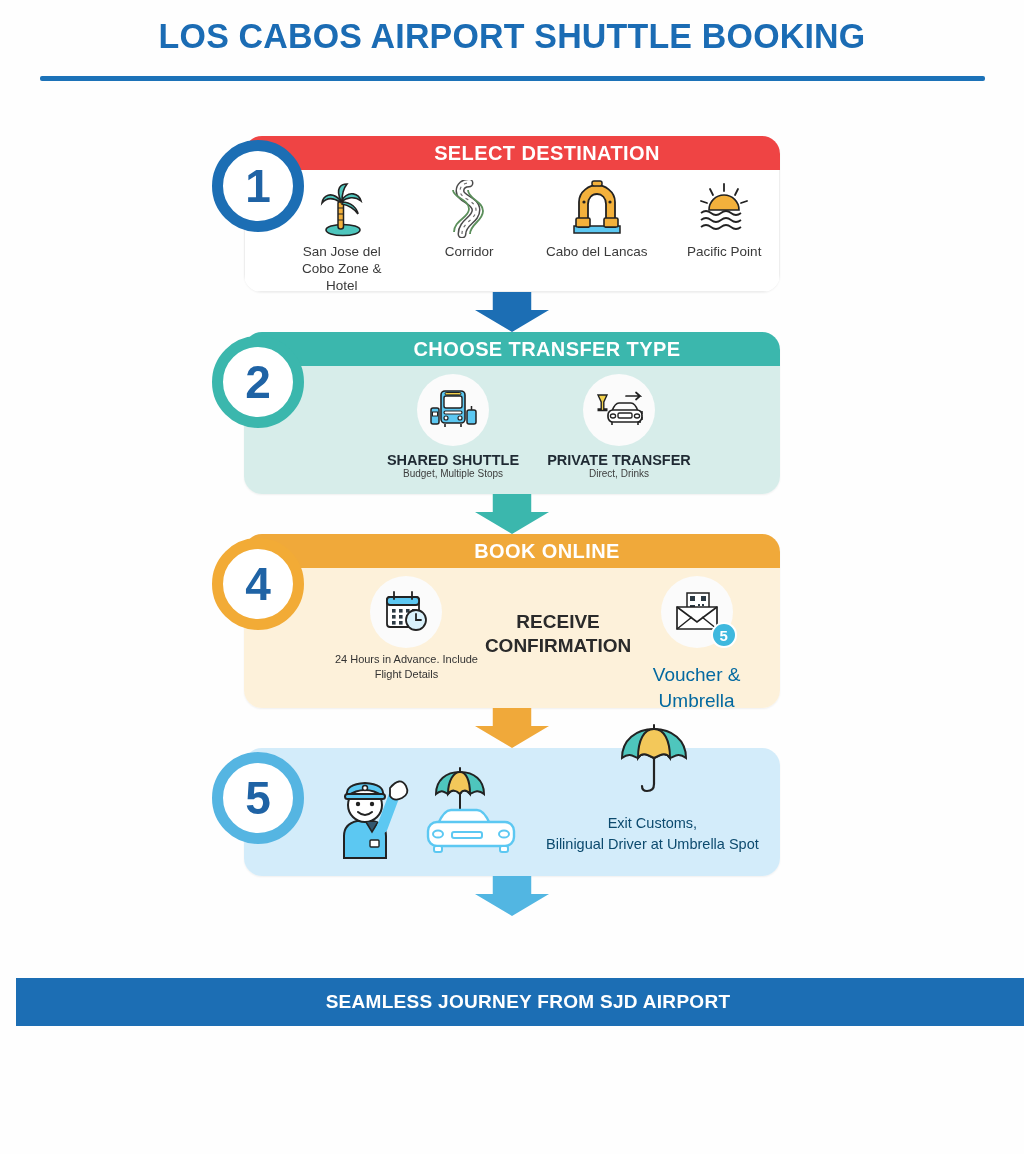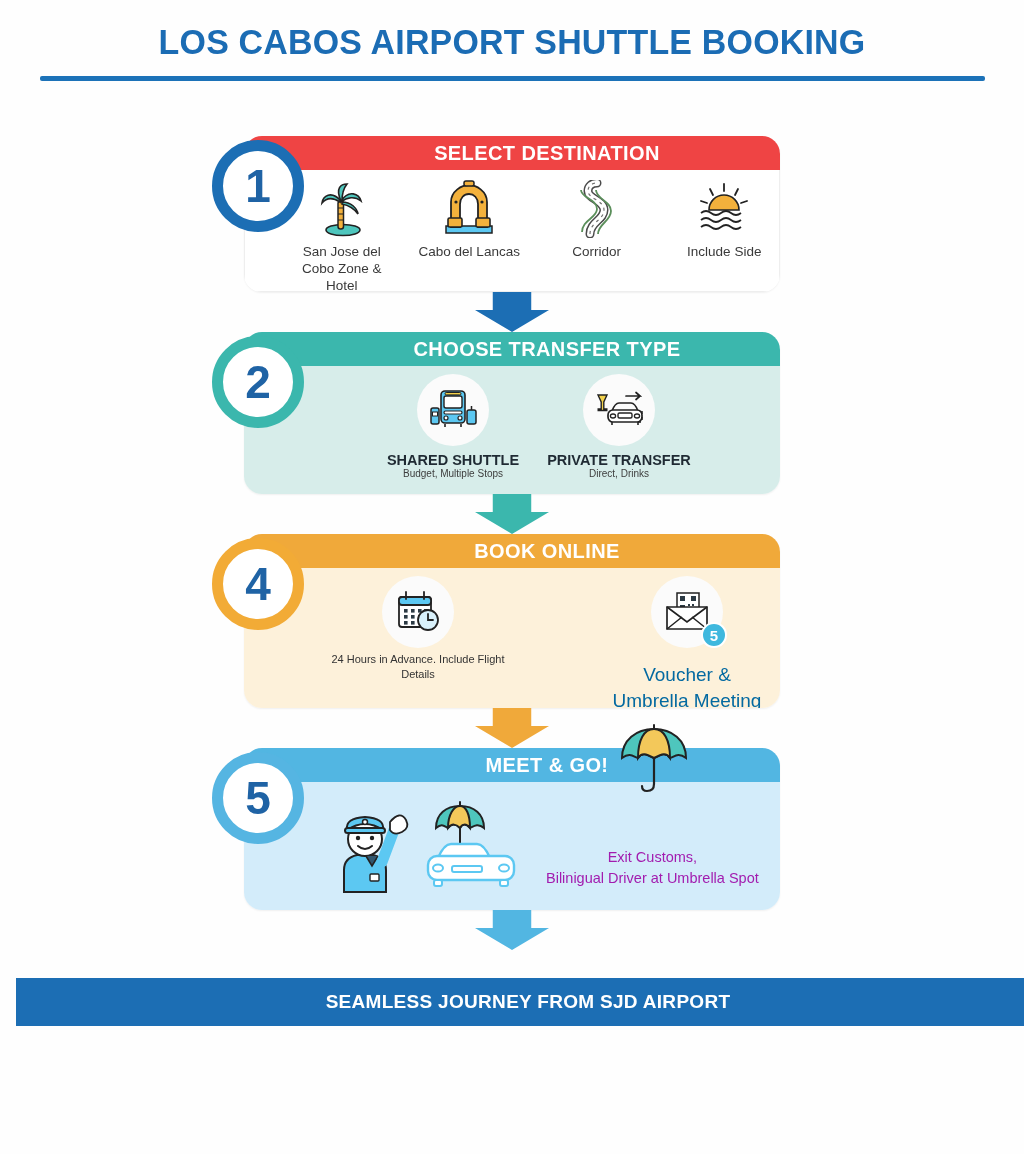--- a/index.html
+++ b/index.html
@@ -5,21 +5,21 @@
   * { box-sizing: border-box; margin: 0; padding: 0; }
   html, body {
     width: 1024px; height: 1154px;
     background: #ffffff;
     font-family: "Liberation Sans", sans-serif;
     overflow: hidden;
   }
   .page { position: relative; width: 1024px; height: 1154px; background:#fefefe; }
 
   
-  .title-wrap { padding-top: 22px; text-align: center; }
+  .title-wrap { padding-top: 16px; text-align: center; }
   .main-title {
     font-size: 35px; font-weight: 700; letter-spacing: 0.2px;
     color: #1b6cb4; font-family: "Liberation Sans", sans-serif;
     transform: scaleX(0.97);
   }
   .title-rule {
     position: absolute; left: 40px; top: 76px; width: 945px; height: 5px;
     background: #1c72b8; border-radius: 2px;
   }
 
@@ -96,21 +96,21 @@
   .bk-left { width: 180px; text-align:center; }
   .bk-left .lbl { margin-top:4px; font-size:11px; color:#333; line-height:1.35; }
   .bk-mid { flex:1; text-align:center; padding-top: 34px; font-size:19px; font-weight:700; color:#2a2a2a; line-height:1.25;}
   .bk-right { width: 150px; text-align:center; }
   .bk-right .lbl { margin-top:14px; font-size:19px; color:#0369a1; line-height:1.35; }
 
   
   .c5 .card-head { background: #52b6e2; }
   .c5 .card-body { background: #d3ecfa; height: 128px; }
   .meet-row { display:flex; align-items:center; padding-left: 86px; height:100%; }
-  .meet-text { margin-left: 14px; font-size: 14.5px; color:#a21caf; line-height:1.45; text-align:center;margin-top:44px; }
+  .meet-text { margin-left: 14px; font-size: 14.5px; color:#0c4a6e; line-height:1.45; text-align:center;margin-top:44px; }
 
   .umb-float { position:absolute; right: 88px; top: -24px; z-index: 4; }
 
   
   .footer {
     position: absolute; left: 16px; top: 978px; width: 1024px; height: 48px;
     background: #1c6eb4; display:flex; align-items:center; justify-content:center;
   }
   .footer span { color:#fff; font-weight:700; font-size:19px; letter-spacing:.3px; }
 </style>
@@ -147,65 +147,65 @@
                     <path d="M28 21 C36 9 46 14 48 21 C42 16 34 17 28 22Z" fill="#4ec6bd" stroke="#222" stroke-width="1.6"></path>
                     <path d="M28 21 C22 8 28 4 34 4 C30 9 29 14 29 21Z" fill="#4ec6bd" stroke="#222" stroke-width="1.6"></path>
                     <path d="M29 22 C38 22 44 28 45 34 C40 27 34 25 29 24Z" fill="#4ec6bd" stroke="#222" stroke-width="1.6"></path>
                   </svg>
                 </div>
                 <div class="lbl">San Jose del Cobo Zone &amp; Hotel</div>
               </div>
 
               <div class="dest">
                 <div class="ico">
+                  <svg width="54" height="58" viewBox="0 0 54 58">
+                    <path d="M20 54 C20 42 34 40 34 30 C34 20 18 19 18 11 C18 6 22 3 27 3" stroke="#4b4b4b" stroke-width="9" fill="none" stroke-linecap="round"></path>
+                    <path d="M20 54 C20 42 34 40 34 30 C34 20 18 19 18 11 C18 6 22 3 27 3" stroke="#ffffff" stroke-width="6" fill="none" stroke-linecap="round"></path>
+                    <path d="M20 54 C20 42 34 40 34 30 C34 20 18 19 18 11 C18 6 22 3 27 3" stroke="#6f6f6f" stroke-width="1.2" fill="none" stroke-dasharray="3 4"></path>
+                    <path d="M12 52 C12 40 27 38 27 29 C27 19 11 18 11 10" stroke="#5b8f5b" stroke-width="1.8" fill="none"></path>
+                    <path d="M28 54 C28 44 41 41 41 31 C41 21 26 19 26 10" stroke="#5b8f5b" stroke-width="1.8" fill="none"></path>
+                  </svg>
+                </div>
+                <div class="lbl">Corridor</div>
+              </div>
+
+              <div class="dest">
+                <div class="ico">
                   <svg width="62" height="58" viewBox="0 0 62 58">
                     <rect x="8" y="46" width="46" height="7" fill="#5cc8f2" stroke="#222" stroke-width="1.5"></rect>
                     <path d="M13 47 V22 C13 11 24 5 31 5 C38 5 49 11 49 22 V47 H40 V24 C40 18 36 14 31 14 C26 14 22 18 22 24 V47 Z" fill="#f3b13c" stroke="#222" stroke-width="1.8"></path>
                     <rect x="10" y="38" width="14" height="9" rx="1.5" fill="#f3b13c" stroke="#222" stroke-width="1.6"></rect>
                     <rect x="38" y="38" width="14" height="9" rx="1.5" fill="#f3b13c" stroke="#222" stroke-width="1.6"></rect>
                     <rect x="26" y="1" width="10" height="5" rx="2" fill="#f3b13c" stroke="#222" stroke-width="1.5"></rect>
                     <circle cx="18" cy="22" r="1.6" fill="#222"></circle>
                     <circle cx="44" cy="22" r="1.6" fill="#222"></circle>
                   </svg>
                 </div>
                 <div class="lbl">Cabo del Lancas</div>
-              </div>
-
-              <div class="dest">
-                <div class="ico">
-                  <svg width="54" height="58" viewBox="0 0 54 58">
-                    <path d="M20 54 C20 42 34 40 34 30 C34 20 18 19 18 11 C18 6 22 3 27 3" stroke="#4b4b4b" stroke-width="9" fill="none" stroke-linecap="round"></path>
-                    <path d="M20 54 C20 42 34 40 34 30 C34 20 18 19 18 11 C18 6 22 3 27 3" stroke="#ffffff" stroke-width="6" fill="none" stroke-linecap="round"></path>
-                    <path d="M20 54 C20 42 34 40 34 30 C34 20 18 19 18 11 C18 6 22 3 27 3" stroke="#6f6f6f" stroke-width="1.2" fill="none" stroke-dasharray="3 4"></path>
-                    <path d="M12 52 C12 40 27 38 27 29 C27 19 11 18 11 10" stroke="#5b8f5b" stroke-width="1.8" fill="none"></path>
-                    <path d="M28 54 C28 44 41 41 41 31 C41 21 26 19 26 10" stroke="#5b8f5b" stroke-width="1.8" fill="none"></path>
-                  </svg>
-                </div>
-                <div class="lbl">Corridor</div>
               </div>
 
               <div class="dest">
                 <div class="ico">
                   <svg width="62" height="58" viewBox="0 0 62 58">
                     <path d="M16 30 A15 15 0 0 1 46 30 Z" fill="#f3b13c" stroke="#222" stroke-width="1.6"></path>
                     <g stroke="#222" stroke-width="1.8" stroke-linecap="round">
                       <line x1="31" y1="4" x2="31" y2="11"></line>
                       <line x1="17" y1="9" x2="20" y2="15"></line>
                       <line x1="45" y1="9" x2="42" y2="15"></line>
                       <line x1="8" y1="21" x2="14" y2="23"></line>
                       <line x1="54" y1="21" x2="48" y2="23"></line>
                     </g>
                     <g stroke="#222" stroke-width="1.7" fill="none">
                       <path d="M8 33 q5 -4 10 0 t10 0 t10 0 t10 0"></path>
                       <path d="M8 40 q5 -4 10 0 t10 0 t10 0 t10 0"></path>
                       <path d="M8 47 q5 -4 10 0 t10 0 t10 0 t10 0"></path>
                     </g>
                   </svg>
                 </div>
-                <div class="lbl">Include Side</div>
+                <div class="lbl">Pacific Point</div>
               </div>
 
             </div>
           </div>
         </div>
       </div>
       <div class="arrow">
           <i style="background:#1c6eb4"></i>
         </div>
     </div>
@@ -293,20 +293,24 @@
                       <rect x="11" y="32" width="3.6" height="3.6"></rect>
                         <rect x="18" y="32" width="3.6" height="3.6"></rect>
                     </g>
                     <circle cx="35" cy="31" r="10" fill="#d9f1fb" stroke="#222" stroke-width="1.8"></circle>
                     <path d="M35 25 v6 h5" fill="none" stroke="#222" stroke-width="1.8" stroke-linecap="round"></path>
                   </svg>
                 </div>
                 <div class="lbl">24 Hours in Advance. Include Flight Details</div>
               </div>
 
+              <div class="bk-mid">
+                <div>RECEIVE</div>
+                <div>CONFIRMATION</div>
+              </div>
 
               <div class="bk-right">
                 <div class="circ" style="position:relative">
                   <svg width="52" height="46" viewBox="0 0 52 46">
                     <rect x="16" y="4" width="22" height="20" fill="#fff" stroke="#222" stroke-width="1.5"></rect>
                     <g fill="#2c3a44">
                       <rect x="19" y="7" width="5" height="5"></rect>
                         <rect x="30" y="7" width="5" height="5"></rect>
                       <rect x="19" y="16" width="5" height="5"></rect>
                       <rect x="27" y="15" width="2" height="2"></rect>
@@ -341,21 +345,20 @@
         <div class="umb-float">
           <svg width="76" height="78" viewBox="0 0 76 78">
             <path d="M6 34 C6 16 20 5 38 5 C56 5 70 16 70 34 C62 28 58 33 54 34 C50 28 46 30 38 34 C30 30 26 28 22 34 C18 33 14 28 6 34 Z" fill="#4ec6bd" stroke="#222" stroke-width="2"></path>
             <path d="M22 34 C26 28 30 30 38 34 C46 30 50 28 54 34 C54 16 48 5 38 5 C28 5 22 16 22 34 Z" fill="#f3c85a" stroke="#222" stroke-width="2"></path>
             <line x1="38" y1="5" x2="38" y2="1" stroke="#222" stroke-width="2" stroke-linecap="round"></line>
             <path d="M38 34 v26 q0 7 -7 7 q-5 0 -5 -5" fill="none" stroke="#222" stroke-width="2.2" stroke-linecap="round"></path>
           </svg>
         </div>
 
         <div class="card-inner">
-          <div class="card-head">MEET &amp; GO!</div>
           <div class="card-body">
             <div class="meet-row">
 
               <div>
                 <svg width="86" height="104" viewBox="0 0 86 104">
                   <path d="M14 100 V78 q0 -12 13 -15 h16 q13 3 13 15 v22 Z" fill="#5cc8f2" stroke="#222" stroke-width="2"></path>
                   <circle cx="35" cy="47" r="17" fill="#fff" stroke="#222" stroke-width="2"></circle>
                   <path d="M17 38 q18 -12 36 0 q2 -12 -18 -13 q-20 1 -18 13 Z" fill="#5cc8f2" stroke="#222" stroke-width="2"></path>
                   <rect x="15" y="36" width="40" height="5" rx="2.5" fill="#5cc8f2" stroke="#222" stroke-width="2"></rect>
                   <circle cx="35" cy="30" r="2.5" fill="#fff" stroke="#222" stroke-width="1.5"></circle>

